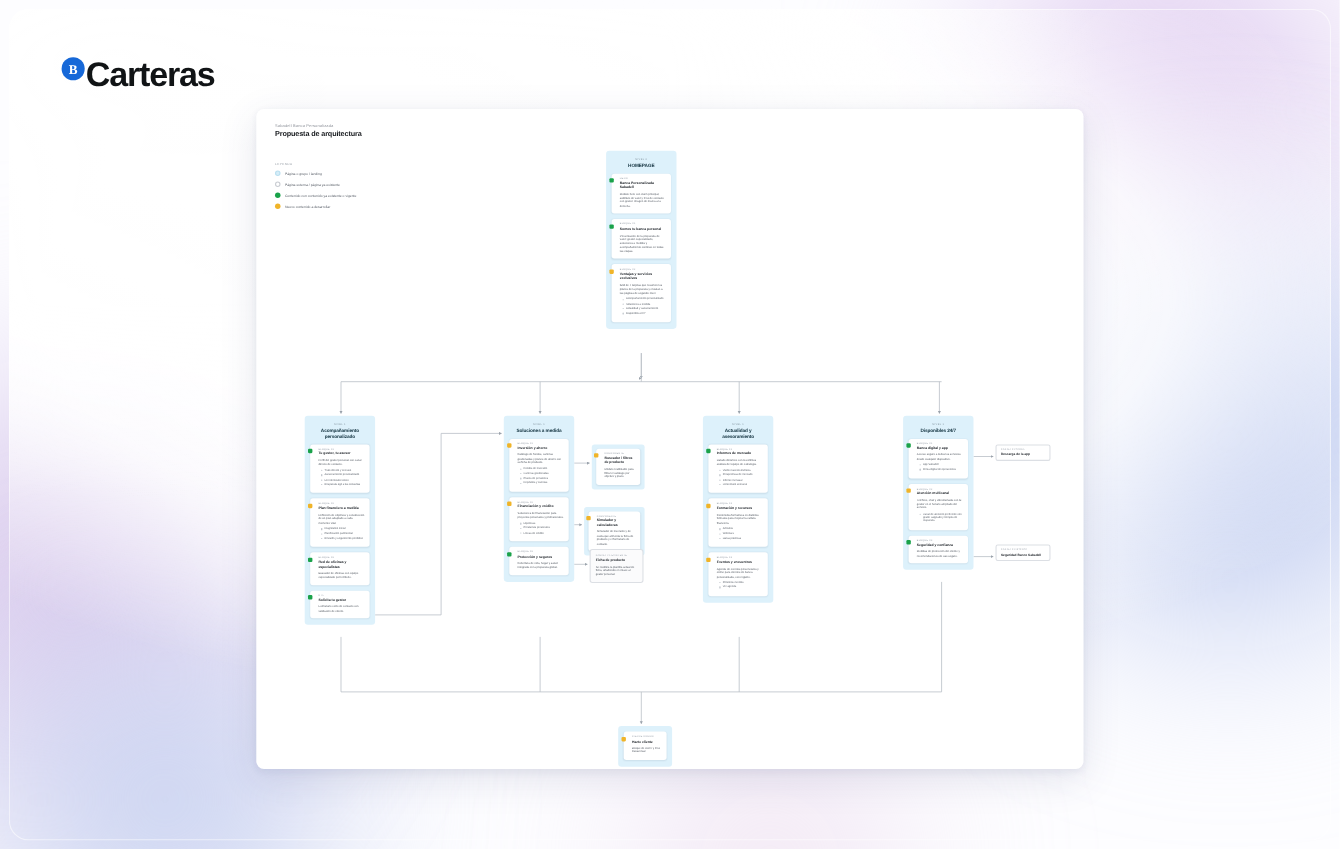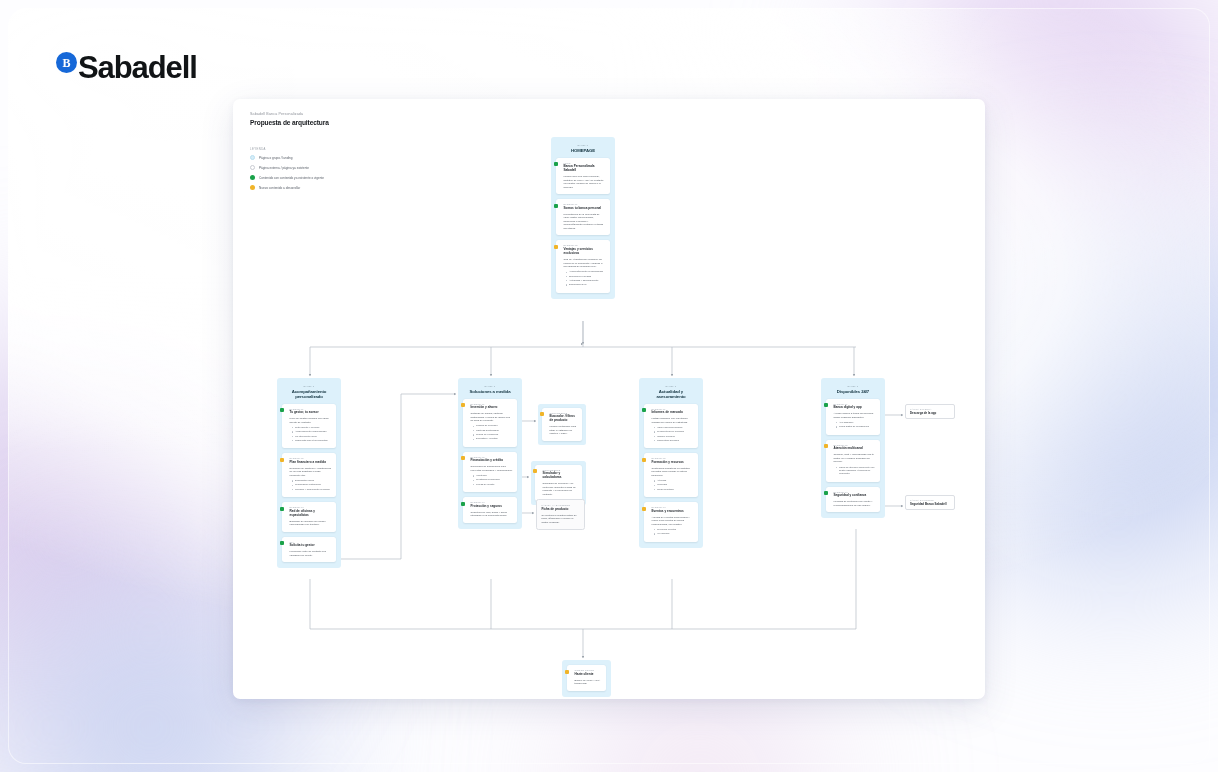--- a/index.html
+++ b/index.html
@@ -241,21 +241,21 @@
   <div class="bg-blob blob-blue-bl"></div>
   <div class="bg-blob blob-pink-b"></div>
   <div class="bg-blob blob-white-center"></div>
 
   <div class="frame">
     <div class="frame-white-wash"></div>
   </div>
 
   <div class="brand">
     <span class="brand-mark">B</span>
-    <span class="brand-name">Sabadell</span>
+    <span class="brand-name">Carteras</span>
   </div>
 
   <div class="canvas">
     <div class="canvas-inner" id="canvas-inner">
 
       <div class="board-head">
         <div class="board-eyebrow">Sabadell Banca Personalizada</div>
         <div class="board-title">Propuesta de arquitectura</div>
       </div>
 

